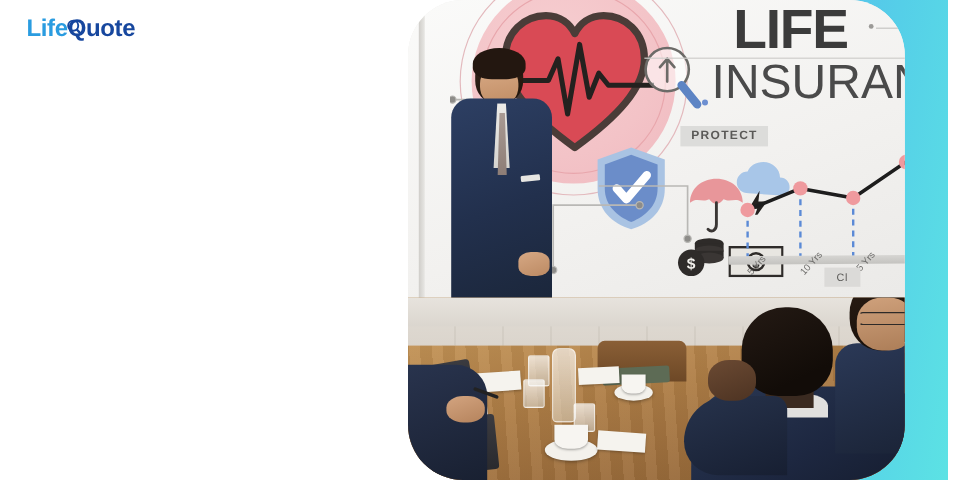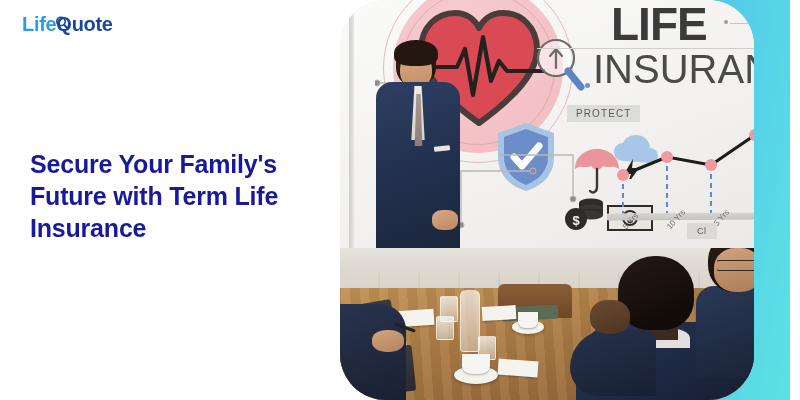--- a/index.html
+++ b/index.html
@@ -99,21 +99,21 @@
     position:absolute; left:250px; top:96px;
     width:5px; height:5px; border-radius:50%; background:#6d8fd1;
   }
 
   
   .protect-badge {
     position:absolute; left:232px; top:118px;
     padding:3px 9px 3px 9px;
     background:#dcdcda; color:#55545
     2;
-    font-size:10px; font-weight:400; letter-spacing:1.1px;
+    font-size:10px; font-weight:700; letter-spacing:1.1px;
     color:#5a5957;
   }
 
   
   .shield { position:absolute; left:160px; top:134px; width:62px; height:72px; }
 
   
   .umbrella { position:absolute; left:238px; top:160px; width:48px; height:50px; }
 
   
@@ -515,16 +515,15 @@
     </div>
   </div>
 
   <div class="logo">
     <span class="logo-life">Life</span><span class="logo-q-wrap"><svg class="logo-mag" viewBox="0 0 13 13">
           <circle cx="6" cy="5.4" r="4.2" fill="none" stroke="#17479e" stroke-width="1.6"></circle>
           <path d="M9.2 8.8 L12 11.8" stroke="#17479e" stroke-width="2" stroke-linecap="round"></path>
         </svg><span class="logo-quote">Q</span></span><span class="logo-quote">uote</span>
   </div>
 
-  <h1 class="headline">Secure Your Family's Future with Term Life Insurance</h1>
 
 
 </div>
 
 </body></html>

